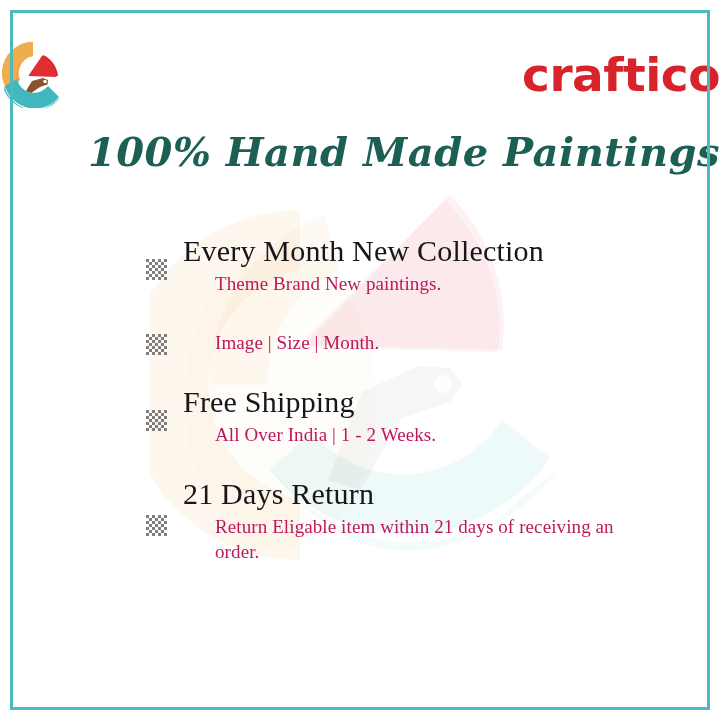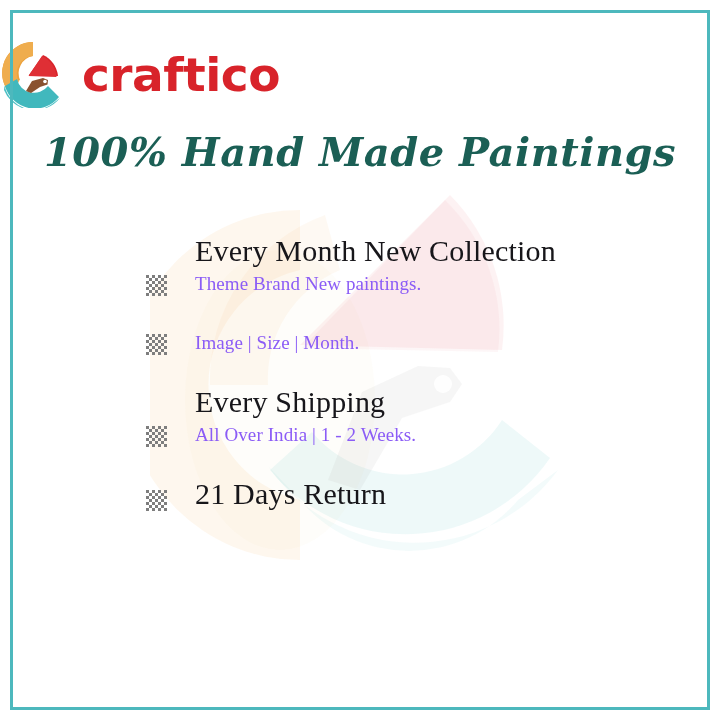--- a/index.html
+++ b/index.html
@@ -47,21 +47,21 @@
 
   
   .logo-row {
     position: absolute;
     left: 0;
     right: 0;
     top: 34px;
     height: 78px;
     display: flex;
     align-items: center;
-    justify-content: flex-start;
+    justify-content: space-between;
     gap: 16px;
     z-index: 2;
   }
   .logo-mark {
     width: 66px;
     height: 70px;
     flex: 0 0 auto;
   }
   .logo-mark svg { display: block; width: 100%; height: 100%; }
 
@@ -75,44 +75,43 @@
     position: relative;
     top: 1px;
   }
 
   
   .headline {
     position: absolute;
     left: 0;
     right: 0;
     top: 128px;
-    text-align: center;
+    text-align: right;
     z-index: 2;
     font-family: "DejaVu Serif", serif;
     font-style: italic;
     font-weight: bold;
     font-size: 40px;
     color: #1b5f55;
     letter-spacing: 0.5px;
     white-space: nowrap;
   }
 
   
   .features {
     position: absolute;
     left: 146px;
     top: 234px;
     right: 60px;
     z-index: 2;
   }
   .feature {
     display: flex;
-    align-items: flex-end;
+    align-items: center;
     margin-bottom: 30px;
-    gap: 12px;
   }
   .feature:last-child { margin-bottom: 0; }
 
   .bullet {
     flex: 0 0 auto;
     width: 21px;
     height: 21px;
     margin-top: 8px;
     margin-right: 16px;
   }
@@ -124,23 +123,24 @@
     font-family: "Liberation Serif", serif;
     font-size: 30px;
     line-height: 1.13;
     color: #17161a;
     letter-spacing: 0.2px;
   }
   .feature-sub {
     font-family: "Liberation Serif", serif;
     font-size: 19px;
     line-height: 1.33;
-    color: #8b5cf6;
+    color: #be185d;
     margin-top: 3px;
     letter-spacing: 0.1px;
+    margin-left: 32px;
   }
 </style>
 </head>
 <body>
 
 <div class="poster">
 
   <div class="watermark">
     <svg viewBox="0 0 470 430" xmlns="http://www.w3.org/2000/svg" aria-hidden="true">
 
@@ -287,21 +287,21 @@
               <rect x="9" y="15" width="3" height="3"></rect>
               <rect x="15" y="15" width="3" height="3"></rect>
             <rect x="0" y="18" width="3" height="3"></rect>
               <rect x="6" y="18" width="3" height="3"></rect>
               <rect x="12" y="18" width="3" height="3"></rect>
               <rect x="18" y="18" width="3" height="3"></rect>
           </g>
         </svg>
       </span>
       <div class="feature-text">
-        <div class="feature-title">Every Shipping</div>
+        <div class="feature-title">Free Shipping</div>
         <div class="feature-sub">All Over India | 1 - 2 Weeks.</div>
       </div>
     </div>
 
     <div class="feature">
       <span class="bullet">
         <svg viewBox="0 0 21 21" xmlns="http://www.w3.org/2000/svg" aria-hidden="true">
           <g fill="#7e7e7e">
             <rect x="0" y="0" width="3" height="3"></rect>
               <rect x="6" y="0" width="3" height="3"></rect>
@@ -326,20 +326,21 @@
               <rect x="15" y="15" width="3" height="3"></rect>
             <rect x="0" y="18" width="3" height="3"></rect>
               <rect x="6" y="18" width="3" height="3"></rect>
               <rect x="12" y="18" width="3" height="3"></rect>
               <rect x="18" y="18" width="3" height="3"></rect>
           </g>
         </svg>
       </span>
       <div class="feature-text">
         <div class="feature-title">21 Days Return</div>
+        <div class="feature-sub">Return Eligable item within 21 days of receiving an order.</div>
       </div>
     </div>
 
   </div>
 
   <div class="frame"></div>
 
 </div>
 
 </body></html>

